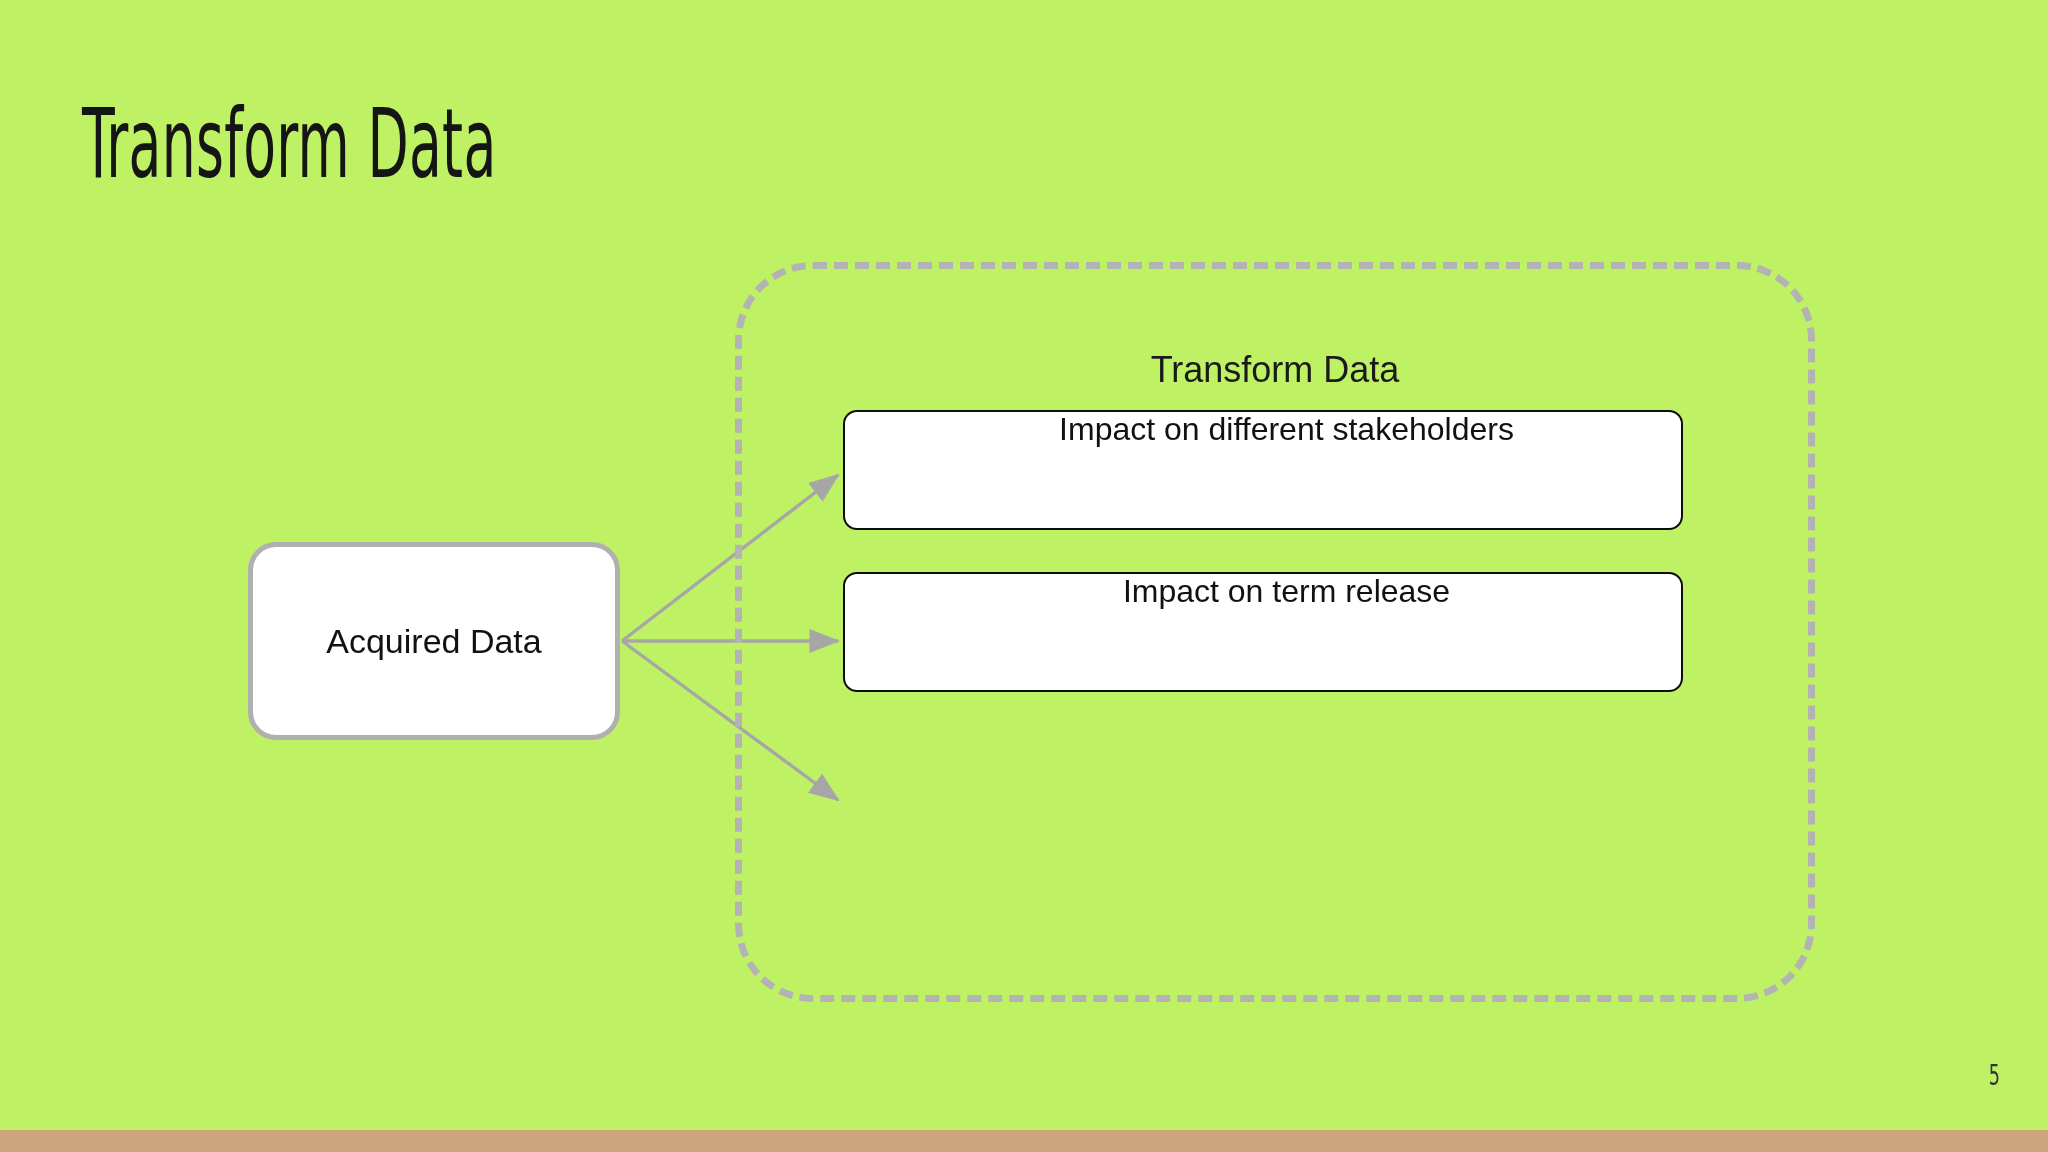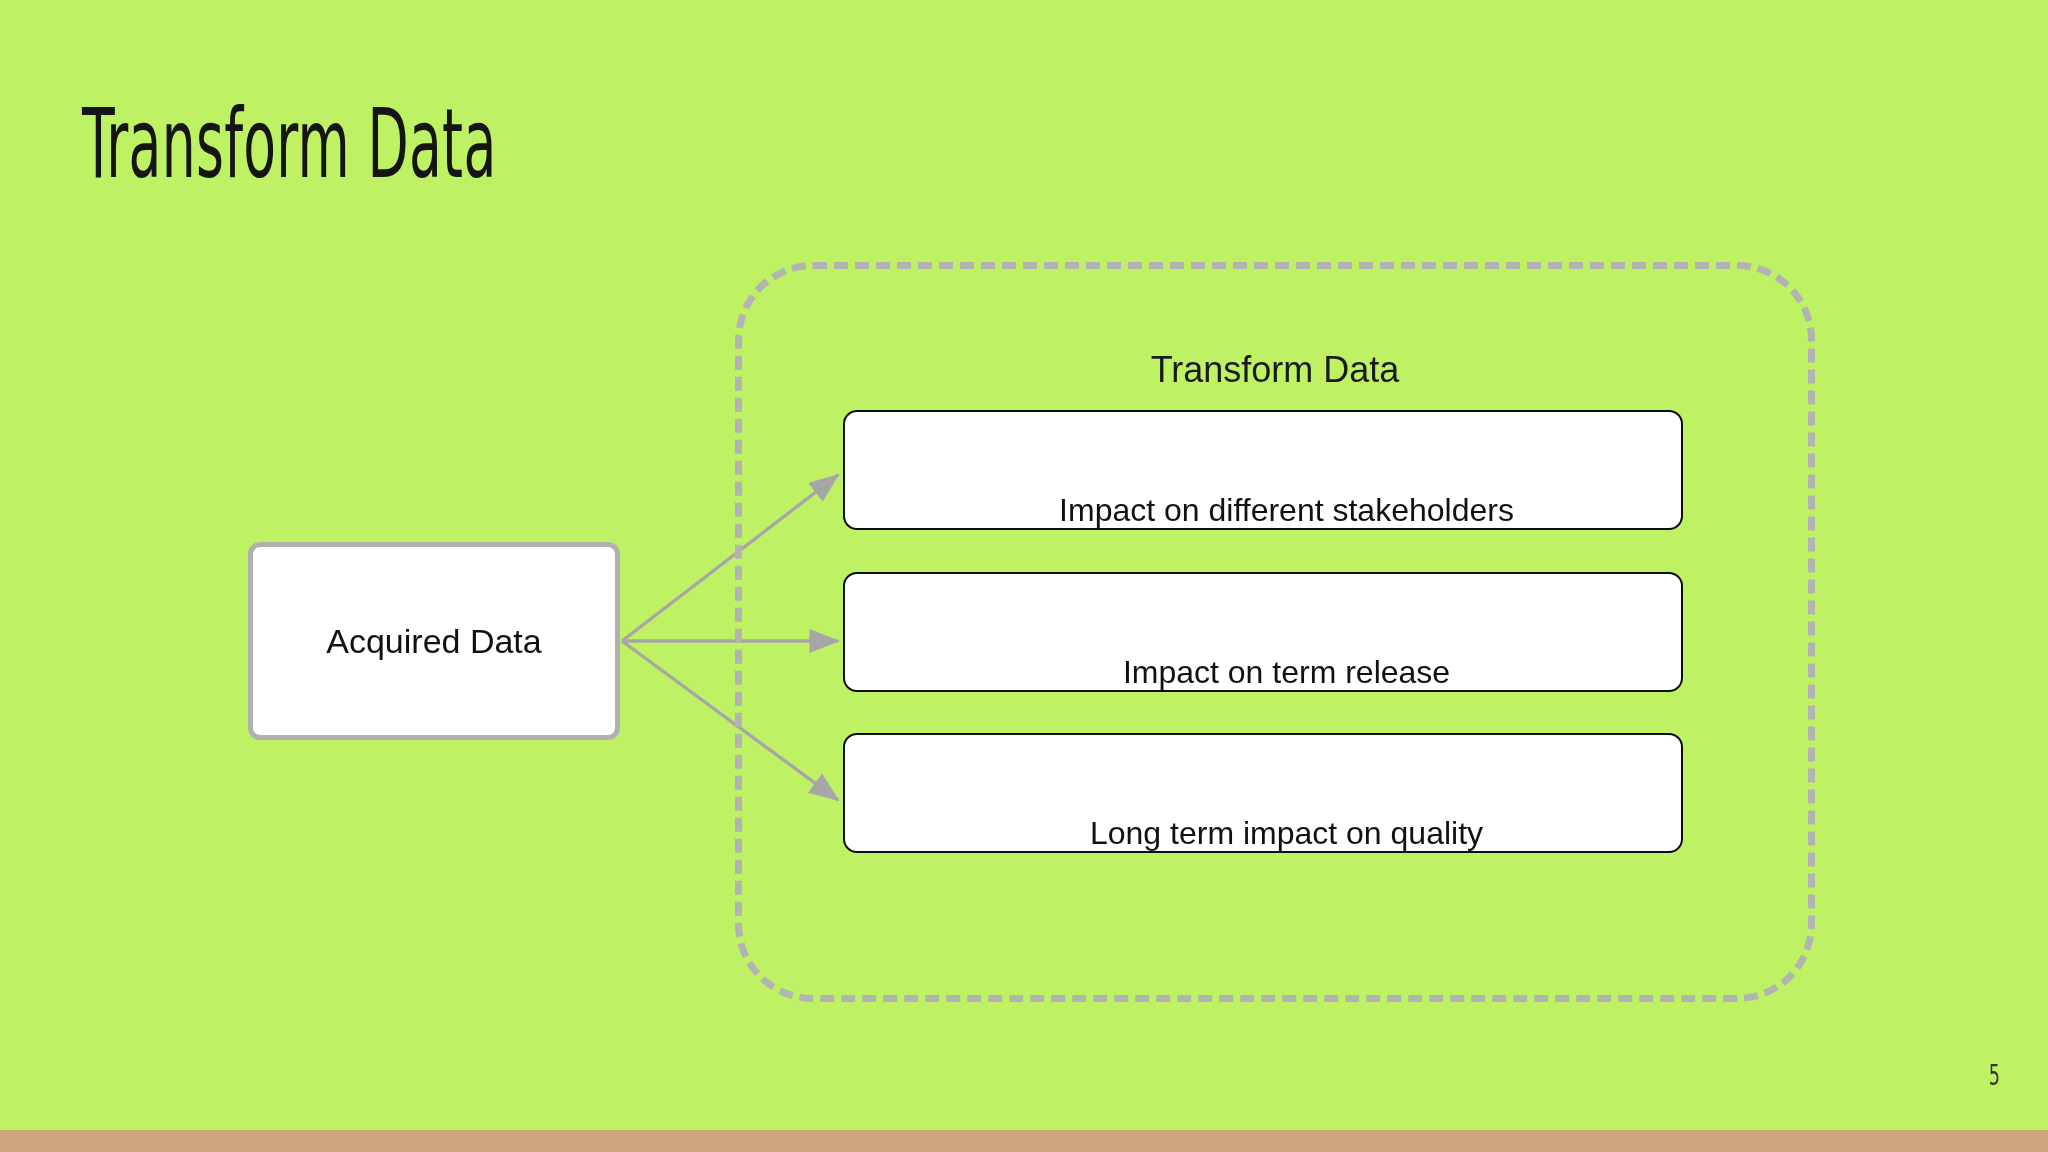--- a/index.html
+++ b/index.html
@@ -65,21 +65,21 @@
   .outcome-box {
     position: absolute;
     left: 843px;
     width: 840px;
     height: 120px;
     box-sizing: border-box;
     border: 2.5px solid #0d0d0d;
     border-radius: 14px;
     background: #ffffff;
     display: flex;
-    align-items: flex-end;
+    align-items: flex-start;
     justify-content: center;
     padding-left: 47px;
   }
   .outcome-label {
     font-size: 32px;
     color: #111111;
     font-family: "Liberation Sans", sans-serif;
     line-height: 1.1;
     text-align: center;
   }
@@ -89,21 +89,21 @@
 
   
   #source-box {
     position: absolute;
     left: 248px;
     top: 542px;
     width: 372px;
     height: 198px;
     box-sizing: border-box;
     border: 5px solid #b0b0b0;
-    border-radius: 12px;
+    border-radius: 28px;
     background: #ffffff;
     display: flex;
     align-items: center;
     justify-content: center;
   }
   #source-label {
     font-size: 34px;
     color: #111111;
     font-family: "Liberation Sans", sans-serif;
   }
@@ -168,21 +168,18 @@
   <div id="source-box">
     <span id="source-label">Acquired Data</span>
   </div>
 
   <div class="outcome-box" id="outcome-box-0">
     <span class="outcome-label">Impact on different stakeholders</span>
   </div>
   <div class="outcome-box" id="outcome-box-1">
     <span class="outcome-label">Impact on term release</span>
   </div>
-  <div class="outcome-box" id="outcome-box-2">
-    <span class="outcome-label">Long term impact on quality</span>
-  </div>
 
   <div id="page-number">5</div>
 
   <div id="bottom-bar"></div>
 
 </div>
 
 </body></html>

